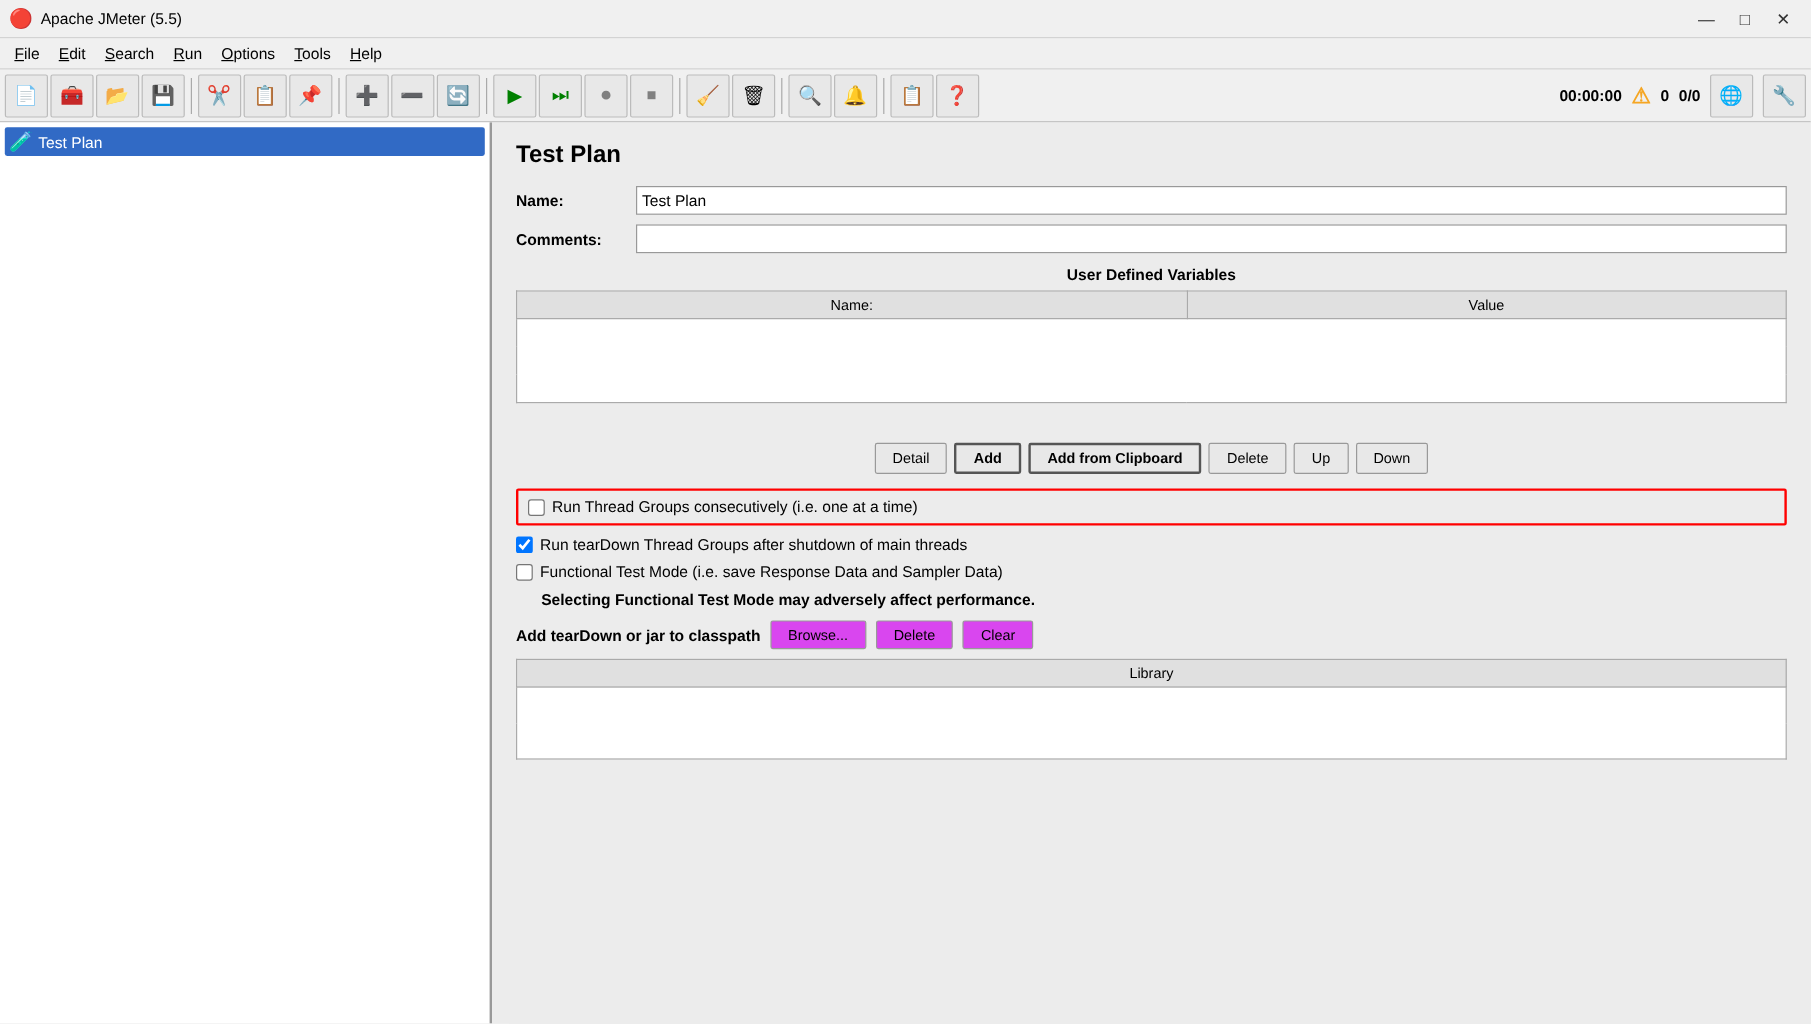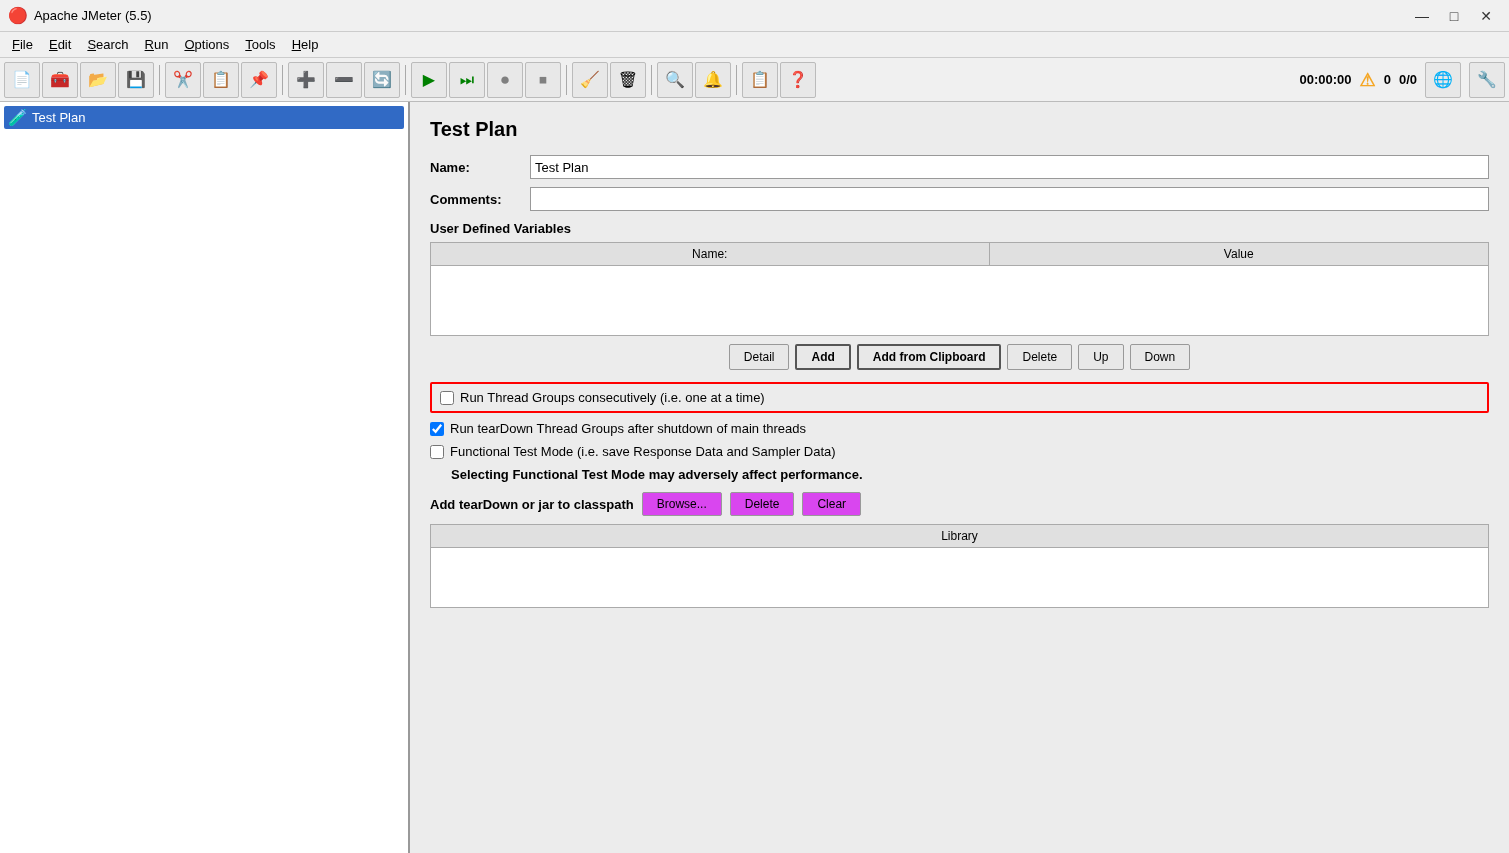--- a/index.html
+++ b/index.html
@@ -166,20 +166,21 @@
       flex: 1;
       height: 24px;
       border: 1px solid #999;
       background: white;
       padding: 0 4px;
       font-size: 13px;
     }
 
     
     .section-title {
+      text-align: center;
       font-weight: bold;
       font-size: 13px;
       margin-bottom: 6px;
       margin-top: 10px;
     }
     .variables-table {
       width: 100%;
       border-collapse: collapse;
       background: white;
       border: 1px solid #aaa;
@@ -212,20 +213,21 @@
       margin-top: 8px;
       margin-bottom: 12px;
     }
     .action-btn {
       padding: 4px 14px;
       background: #e8e8e8;
       border: 1px solid #999;
       border-radius: 2px;
       cursor: pointer;
       font-size: 12px;
+      margin-top: 25px;
     }
     .action-btn.bold-border {
       border: 2px solid #555;
       font-weight: bold;
     }
 
     
     .checkbox-row {
       display: flex;
       align-items: center;

